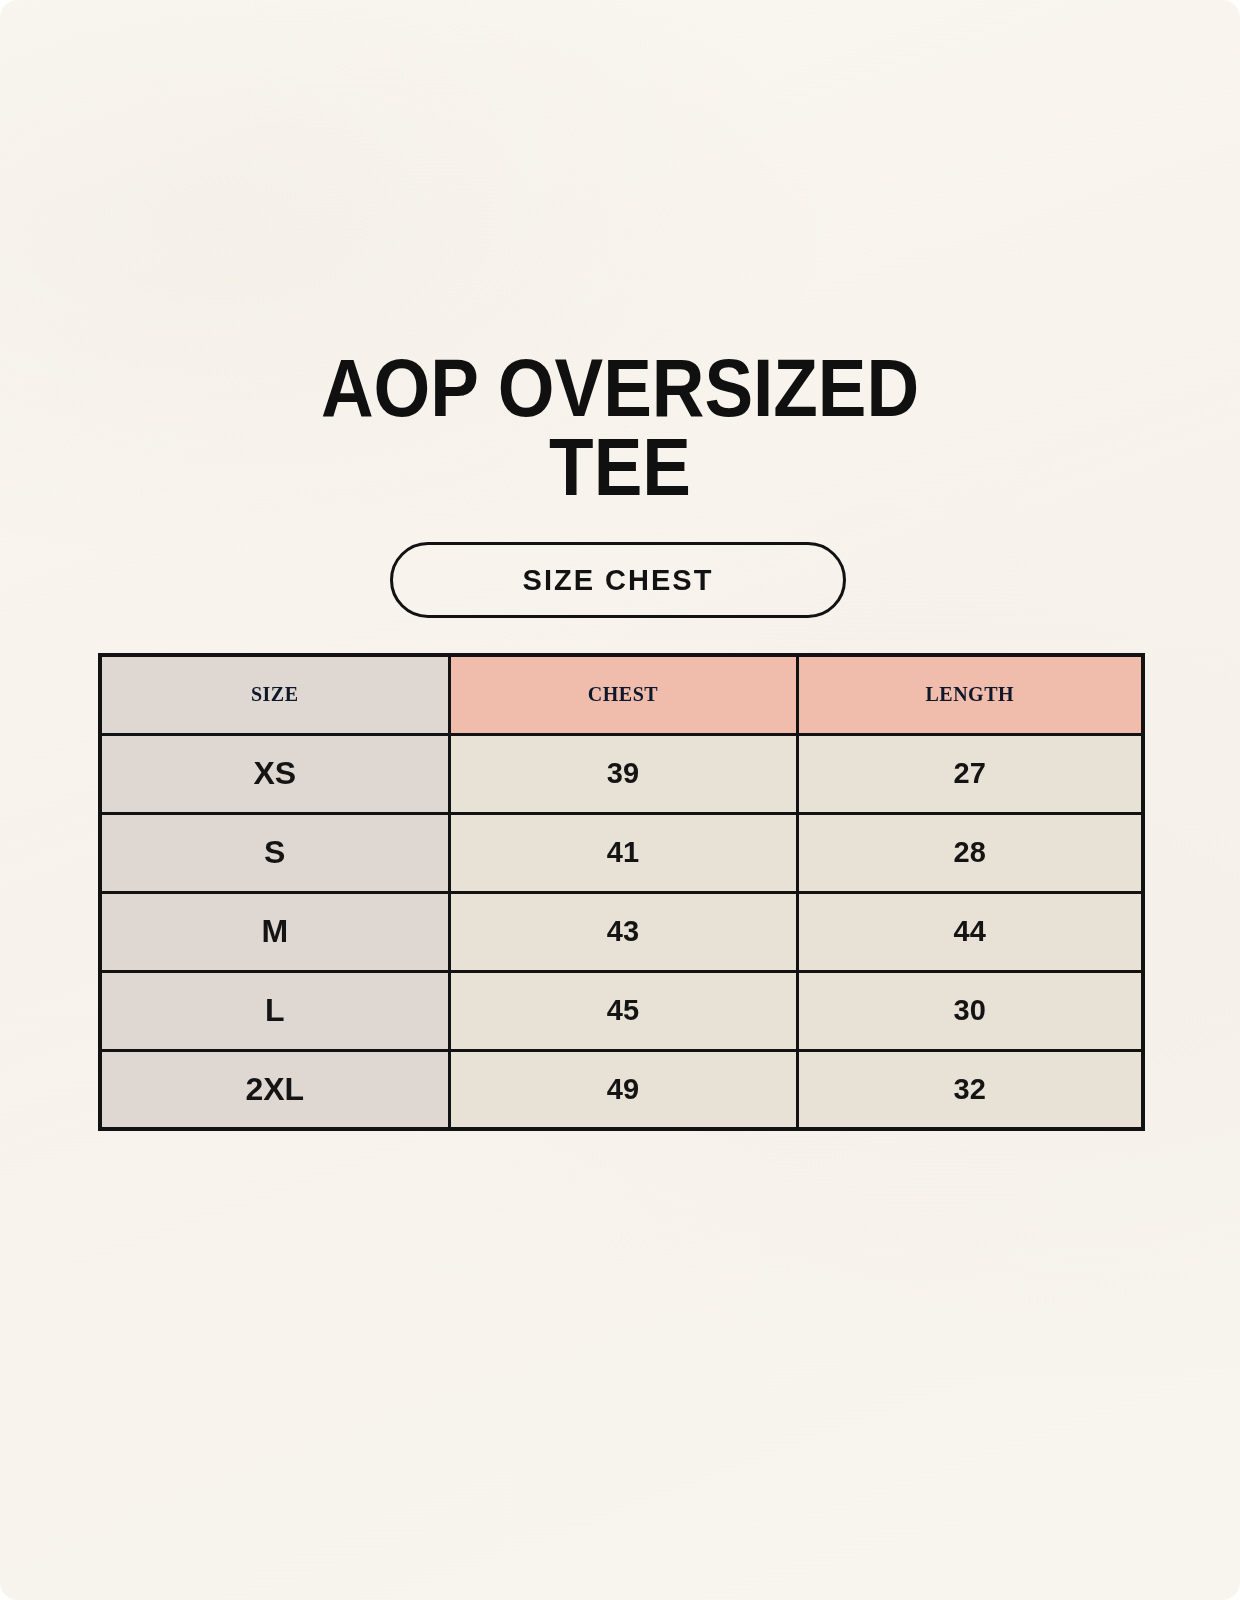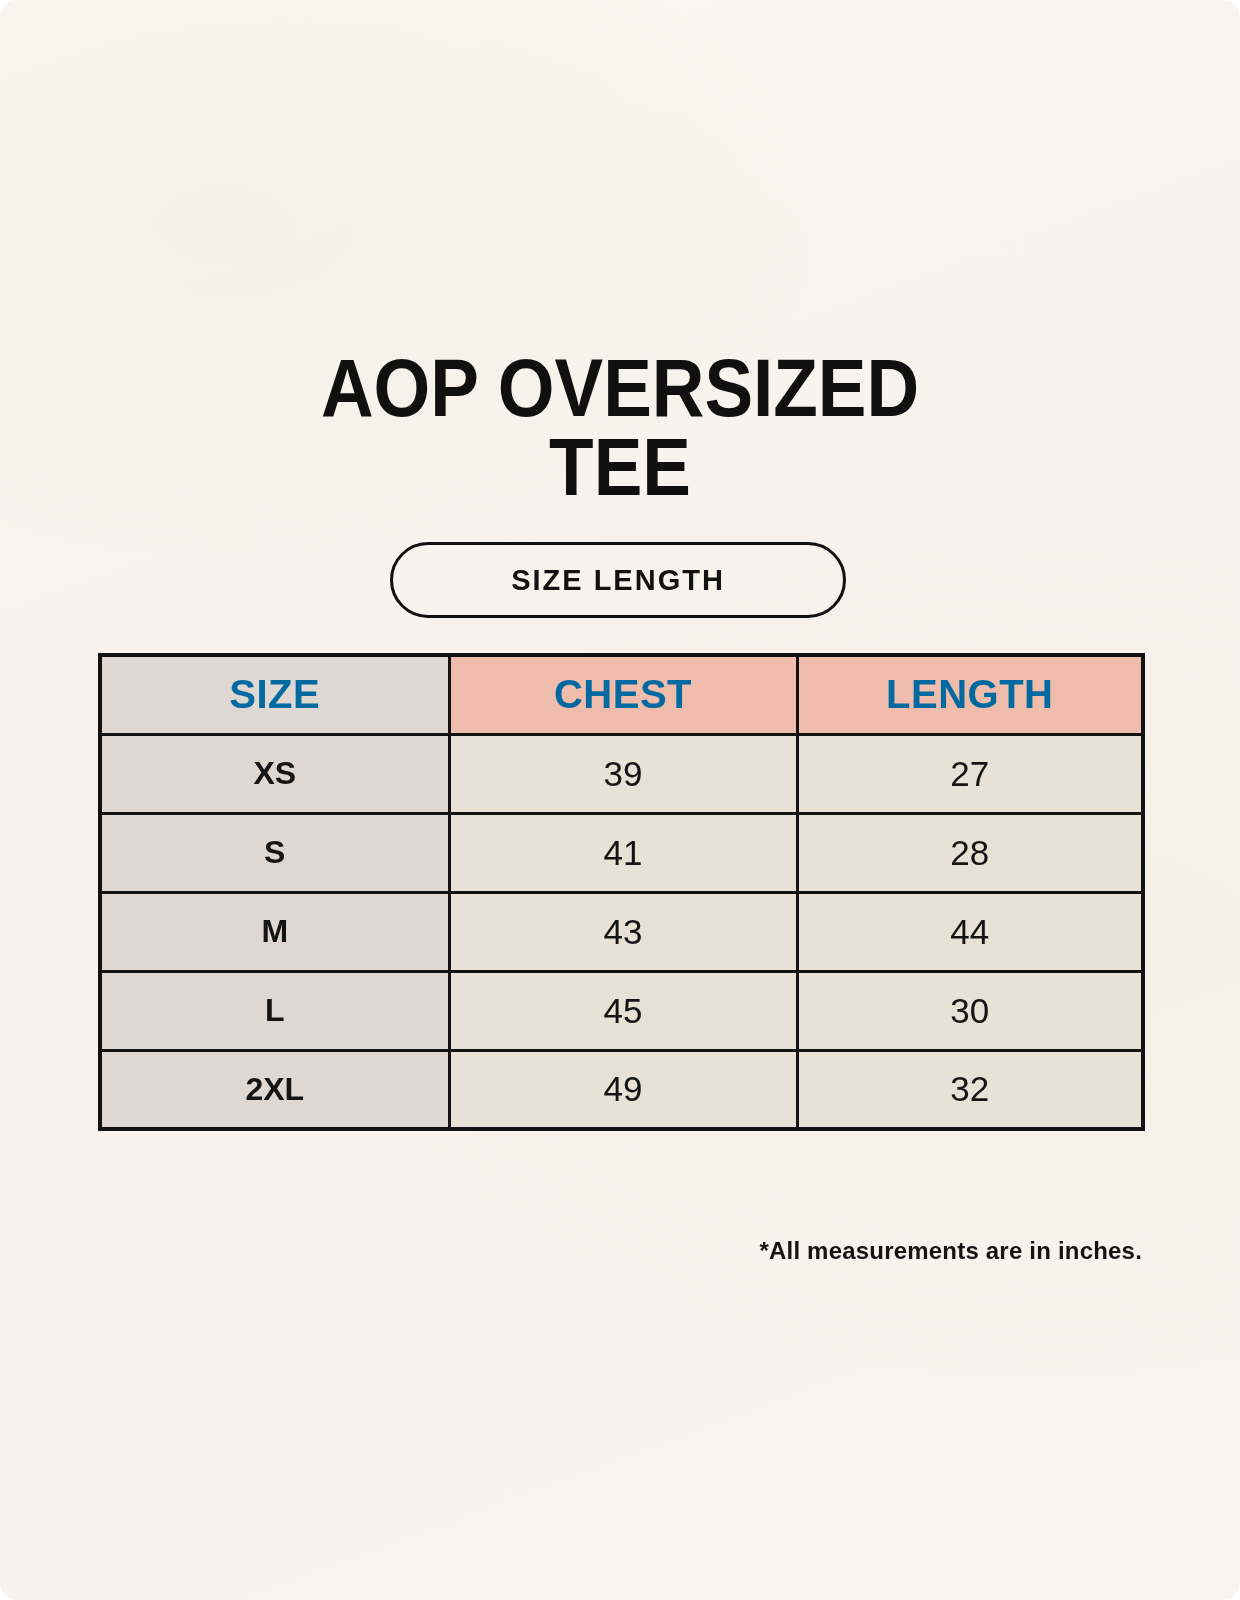--- a/index.html
+++ b/index.html
@@ -72,35 +72,36 @@
     text-align: center;
     border: 4px solid #121212;
   }
   .size-table th, .size-table td {
     border: 3px solid #121212;
     height: 79px;
     vertical-align: middle;
     padding: 0;
   }
   .size-table th {
-    font-size: 40px;
+    font-size: 20px;
     font-weight: bold;
     letter-spacing: 0.5px;
-    color: #0369a1;
+    color: #0f172a;
+    font-family: Liberation Serif, serif;
   }
   .col-size-bg   { background: #ded7d2; }
   .col-measure-bg{ background: #f0bcab; }
   .size-cell {
     font-size: 32px;
     font-weight: bold;
     background: #ded7d2;
   }
   .num-cell {
-    font-size: 35px;
-    font-weight: normal;
+    font-size: 29px;
+    font-weight: bold;
     background: #e8e1d6;
   }
 
   
   .footnote {
     position: absolute;
     top: 1237px;
     right: 98px;
     font-size: 24px;
     font-weight: bold;
@@ -113,21 +114,21 @@
 <body>
 
 <div class="canvas">
 
   <h1 class="title">
     <span class="line">AOP OVERSIZED</span>
     <span class="line">TEE</span>
   </h1>
 
   <div class="pill">
-    <span>SIZE LENGTH</span>
+    <span>SIZE CHEST</span>
   </div>
 
   <table class="size-table">
     <colgroup>
       <col style="width:349px">
       <col style="width:348px">
       <col style="width:346px">
     </colgroup>
     <thead>
       <tr>
@@ -158,15 +159,14 @@
         <td class="num-cell">30</td>
       </tr>
       <tr>
         <td class="size-cell">2XL</td>
         <td class="num-cell">49</td>
         <td class="num-cell">32</td>
       </tr>
     </tbody>
   </table>
 
-  <div class="footnote">*All measurements are in inches.</div>
 
 </div>
 
 </body></html>

